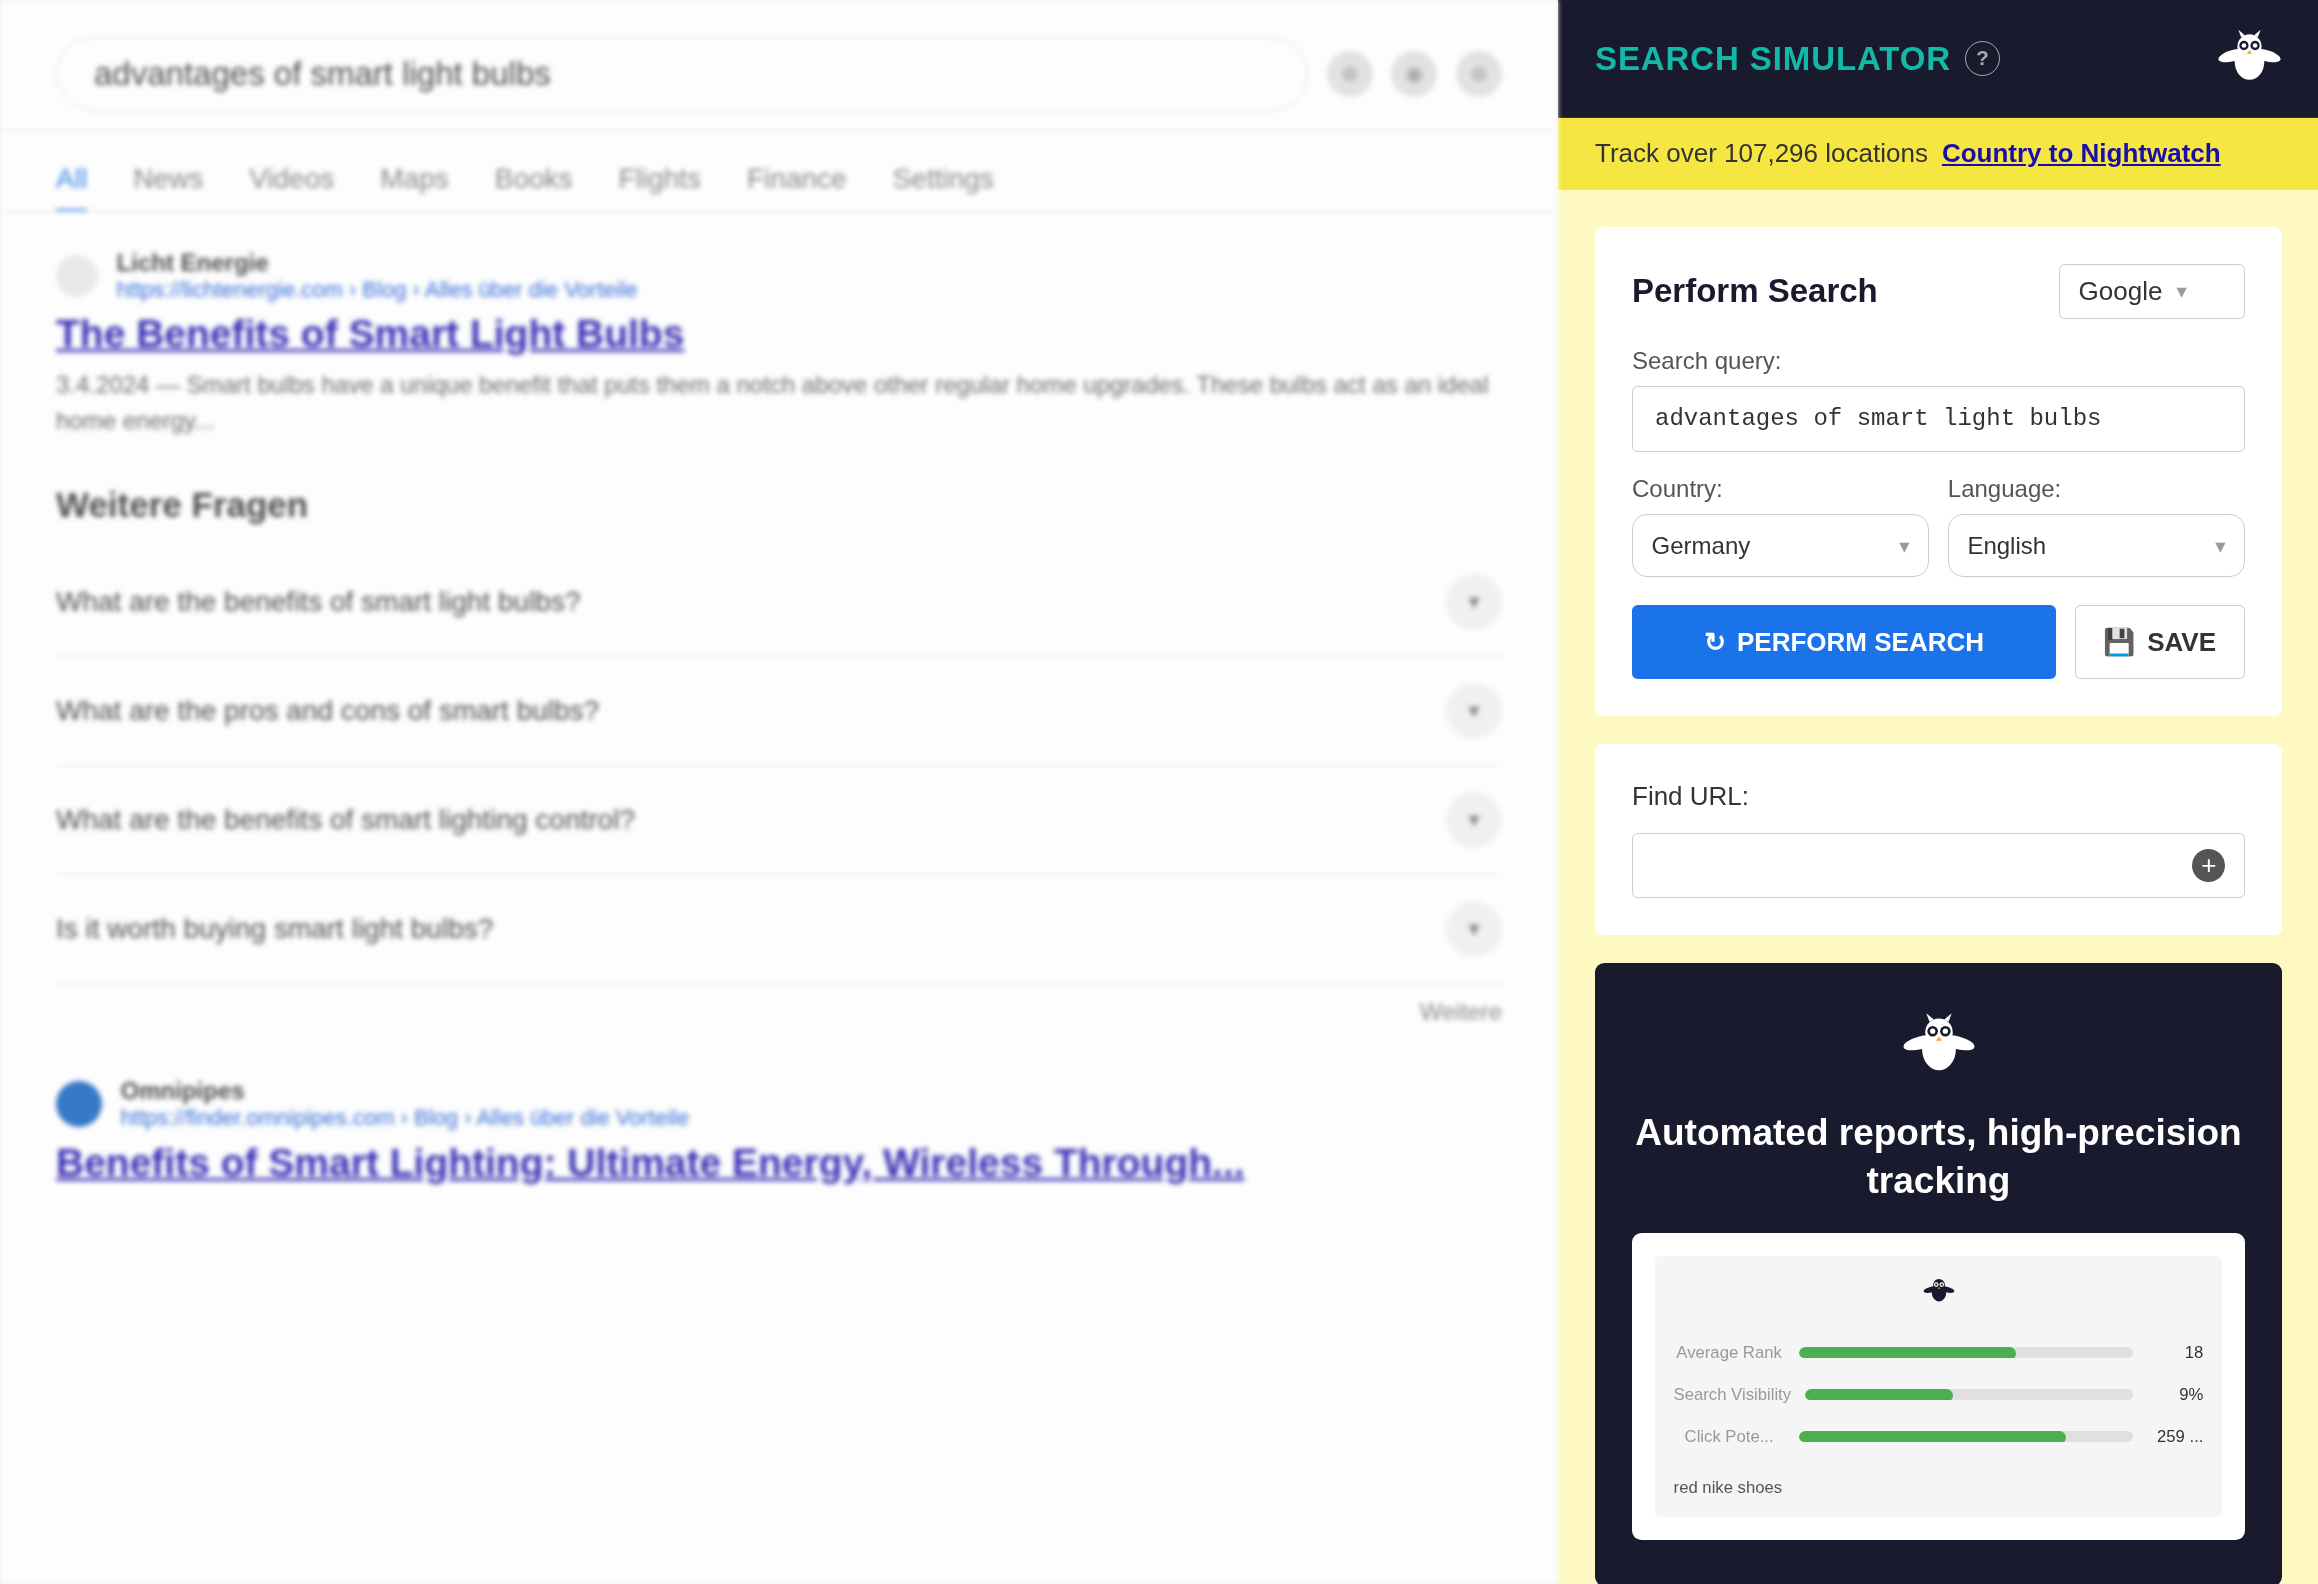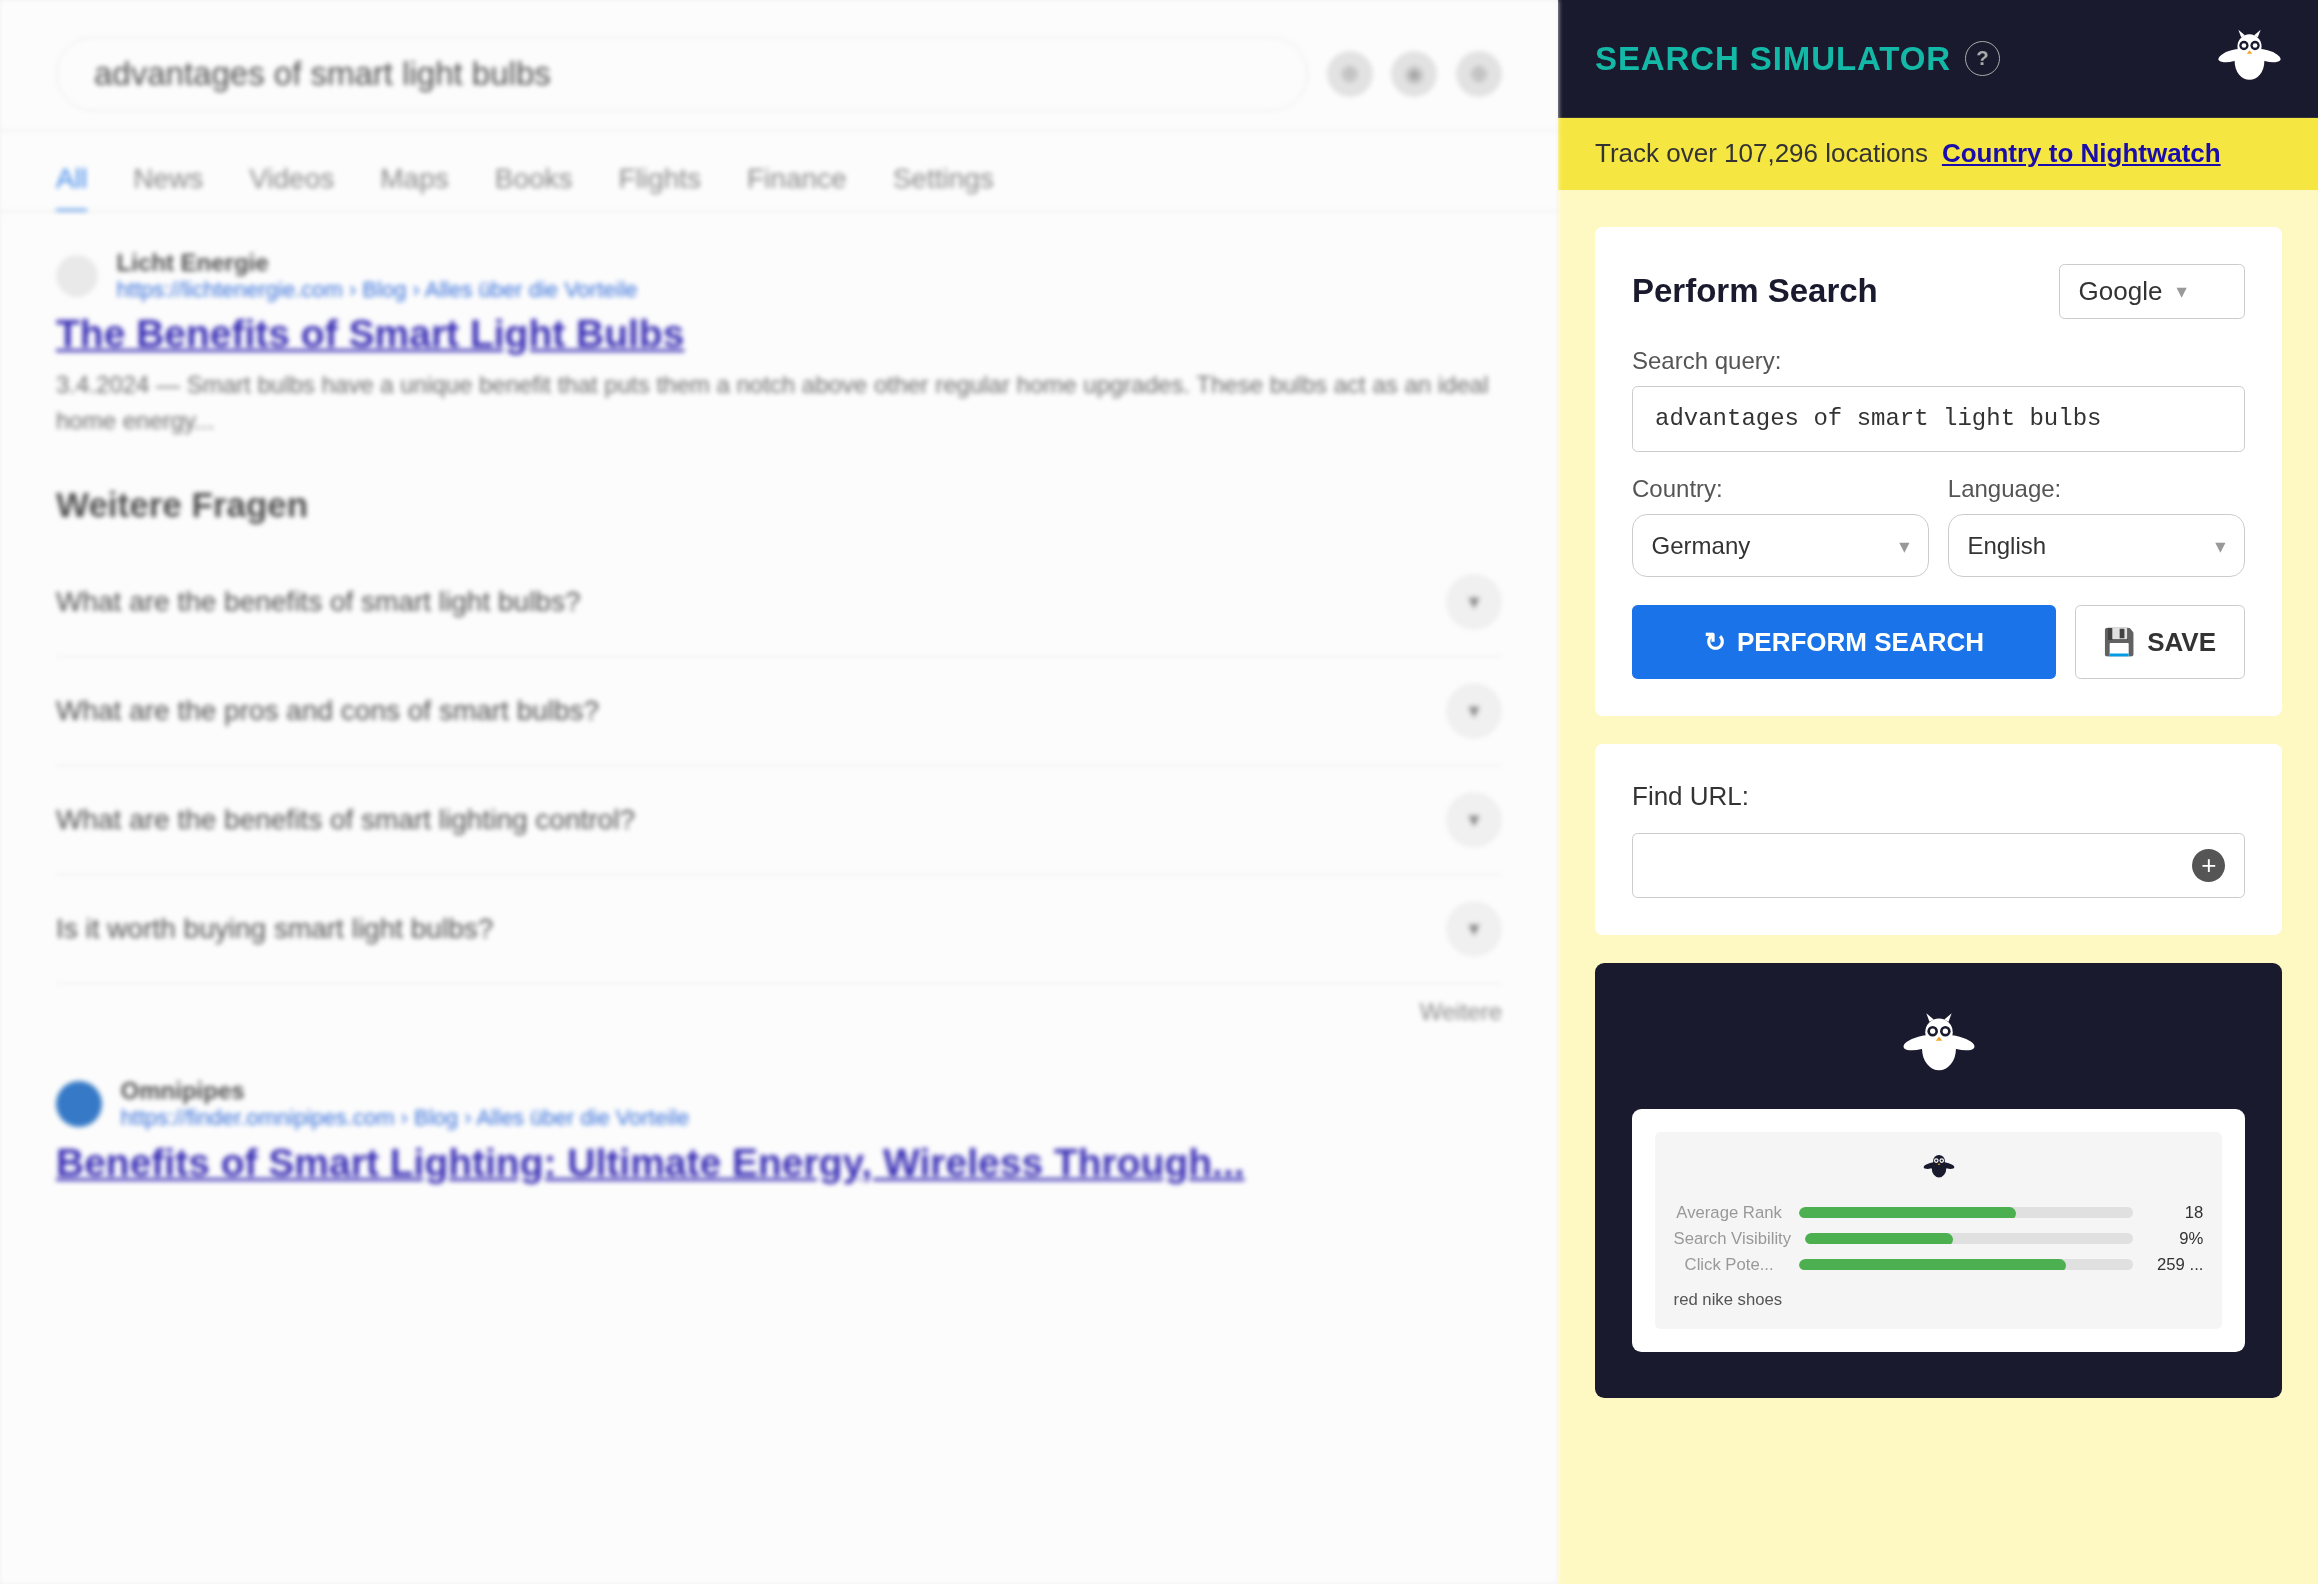--- a/index.html
+++ b/index.html
@@ -467,21 +467,21 @@
       padding: 23px;
       margin-top: 18.6px;
     }
 
     .ad-screenshot-inner {
       background: #f5f5f5;
       border-radius: 5.6px;
       padding: 18.6px;
       display: flex;
       flex-direction: column;
-      gap: 6px;
+      gap: 22px;
     }
 
     .ad-row {
       display: flex;
       align-items: center;
       gap: 14px;
     }
 
     .ad-col-label {
       font-size: 16.7px;
@@ -692,20 +692,21 @@
             <circle cx="29" cy="21" r="5" fill="#1a1a2e"></circle>
             <circle cx="41" cy="21" r="5" fill="#1a1a2e"></circle>
             <circle cx="29" cy="21" r="2.5" fill="#fff"></circle>
             <circle cx="41" cy="21" r="2.5" fill="#fff"></circle>
             <polygon points="35,26 32,30 38,30" fill="#f5a623"></polygon>
             <polygon points="26,12 23,4 30,10"></polygon>
             <polygon points="44,12 47,4 40,10"></polygon>
           </g>
         </svg>
       </div>
+      <div class="ad-title">Automated reports, high-precision tracking</div>
 
       <div class="ad-screenshot">
         <div class="ad-screenshot-inner">
           <div class="ad-small-owl">
             <svg width="32" height="32" viewBox="0 0 70 70">
               <g fill="#1a1a2e">
                 <ellipse cx="17" cy="32" rx="16" ry="6" transform="rotate(-15 17 32)"></ellipse>
                 <ellipse cx="53" cy="32" rx="16" ry="6" transform="rotate(15 53 32)"></ellipse>
                 <ellipse cx="35" cy="38" rx="16" ry="20"></ellipse>
                 <circle cx="35" cy="22" r="13"></circle>

